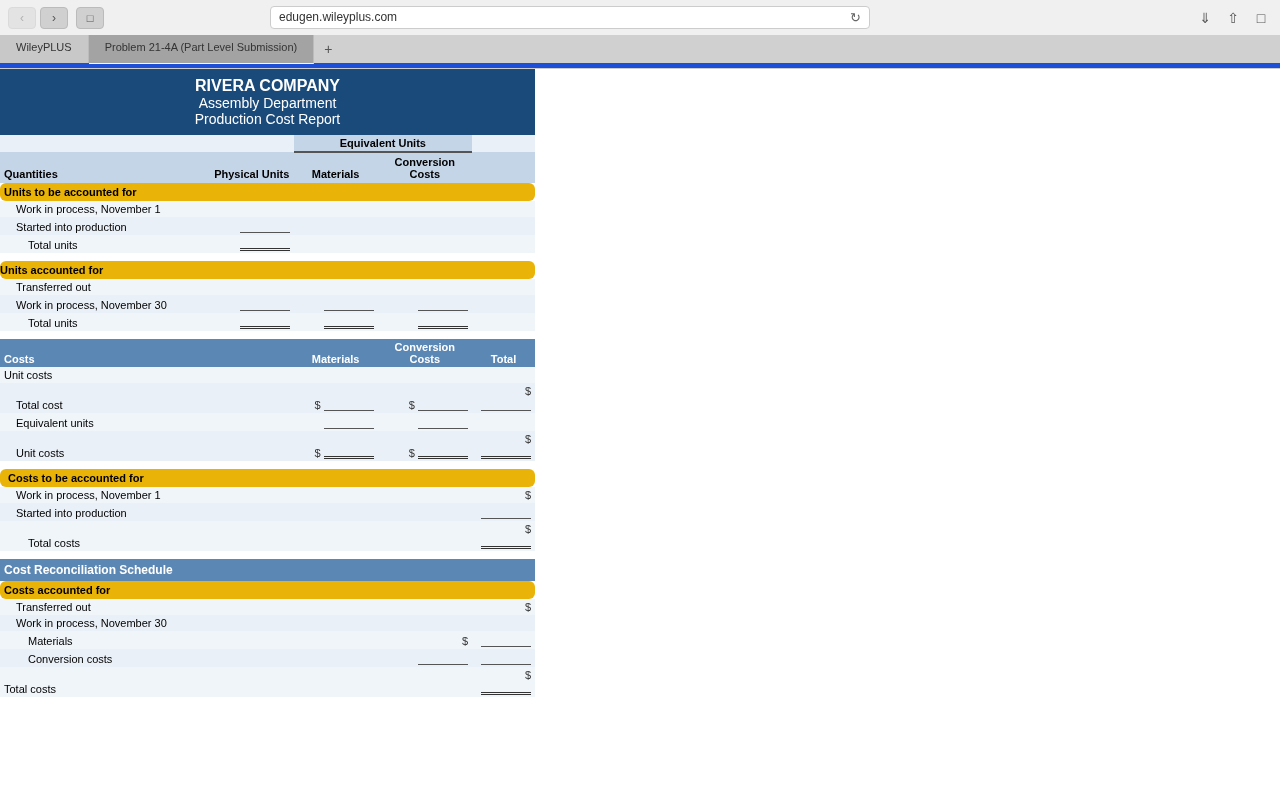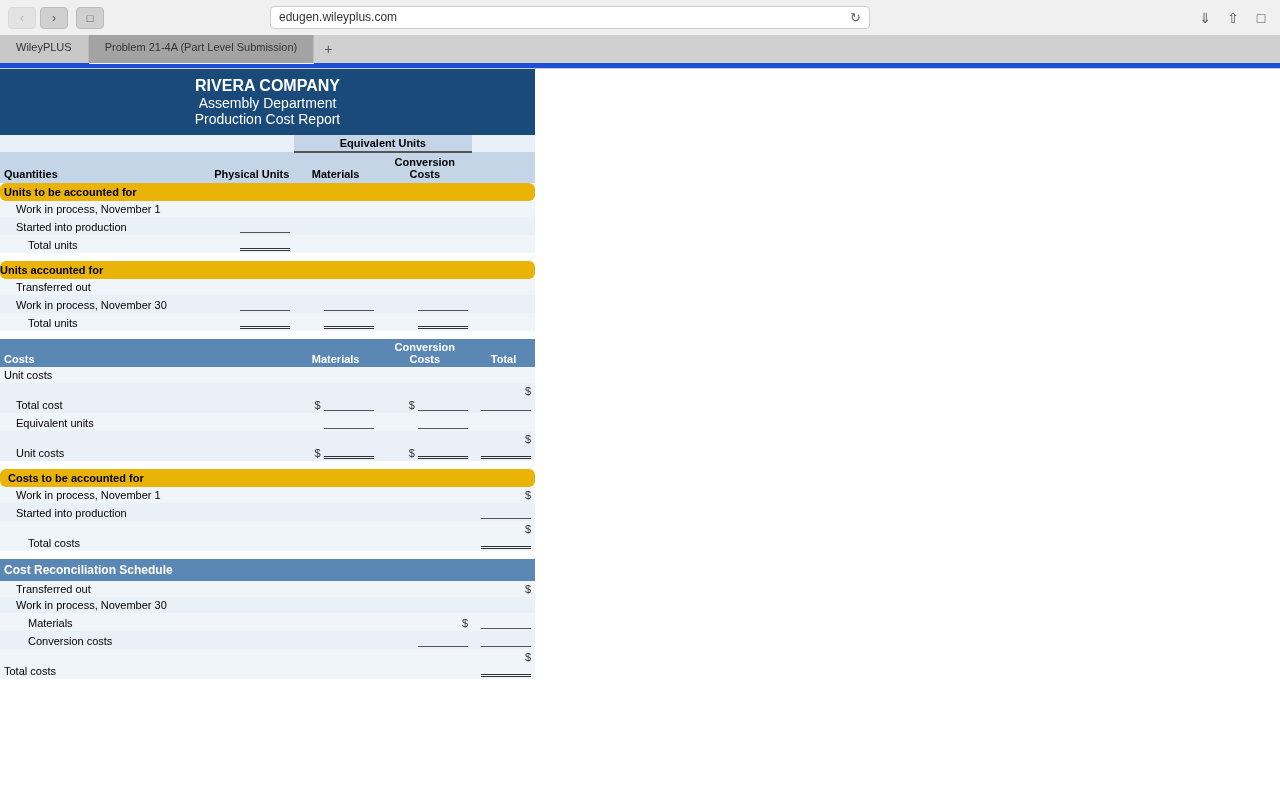--- a/index.html
+++ b/index.html
@@ -295,20 +295,23 @@
     </tr>
 
     <tr class="gap-row">
           <td colspan="5"></td>
         </tr>
 
     <tr class="cost-recon-row">
       <td colspan="5" style="padding:4px 4px;">Cost Reconciliation Schedule</td>
     </tr>
 
+    <tr class="section-row">
+      <td colspan="5" class="section-label" style="padding:3px 4px;">Costs accounted for</td>
+    </tr>
 
     <tr class="lighter-row">
       <td class="indent1">Transferred out</td>
       <td></td>
           <td></td>
           <td></td>
       <td class="input-cell">
         <span class="dollar-sign">$</span>
       </td>
     </tr>

